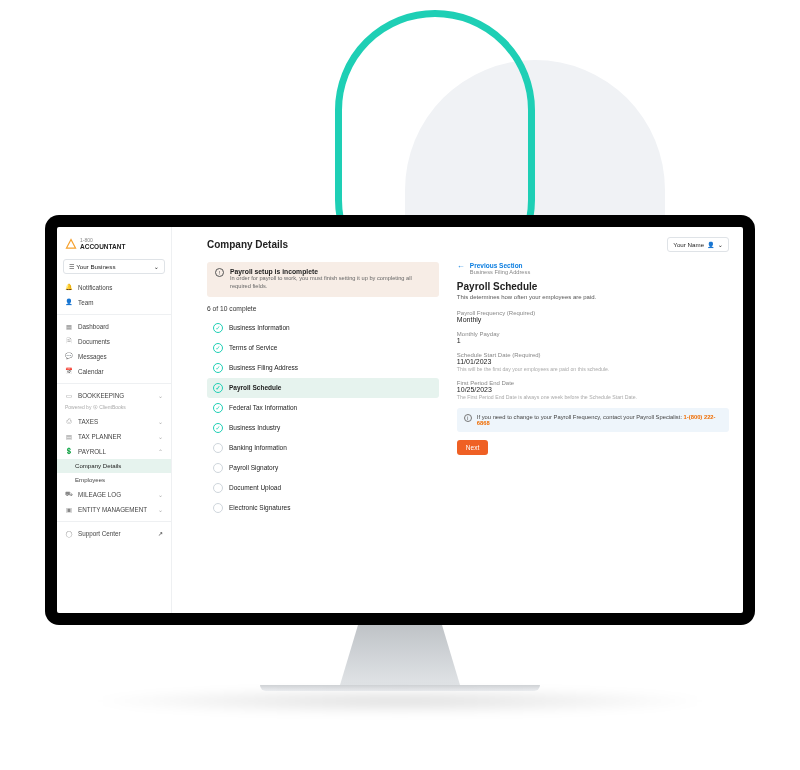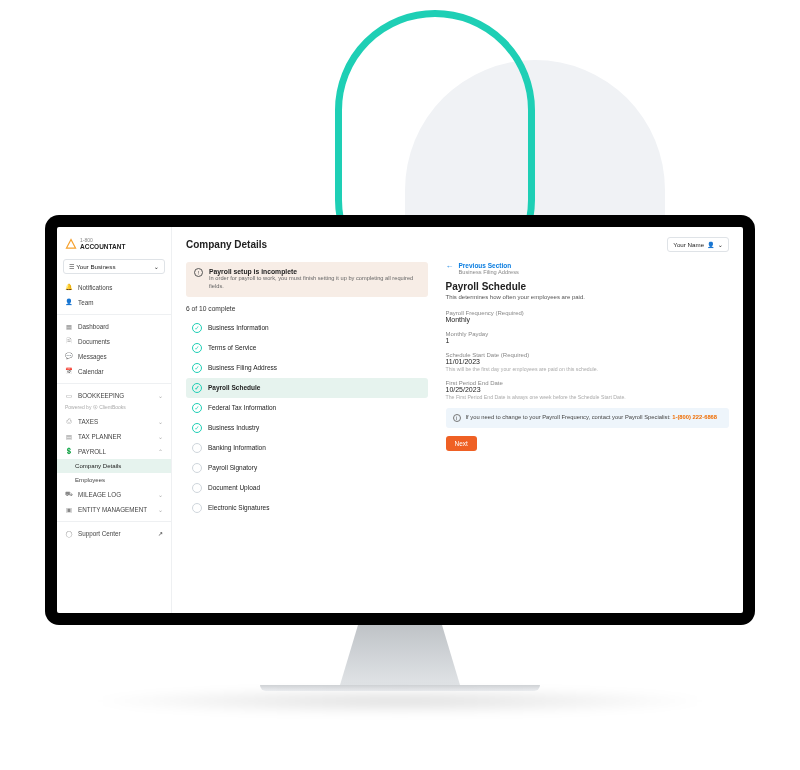--- a/index.html
+++ b/index.html
@@ -69,20 +69,21 @@
   }
   .screen {
     background: #fff;
     width: 100%;
     height: 100%;
     display: flex;
     font-size: 7px;
     color: #222;
     overflow: hidden;
     border-radius: 2px;
+    gap: 21px;
   }
   .sidebar {
     width: 115px;
     border-right: 1px solid #eef0f2;
     display: flex;
     flex-direction: column;
     padding: 6px 0;
   }
   .logo {
     display: flex;

